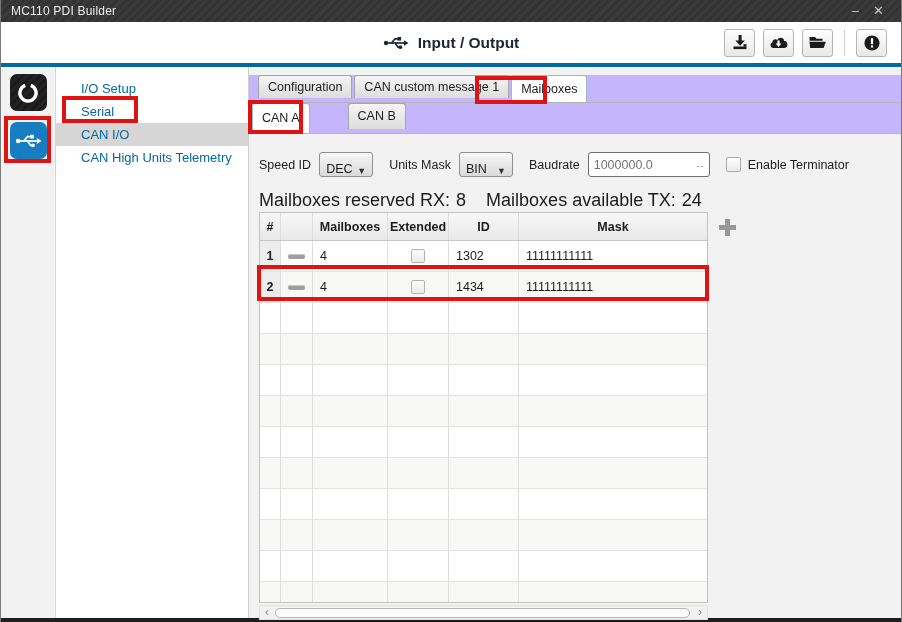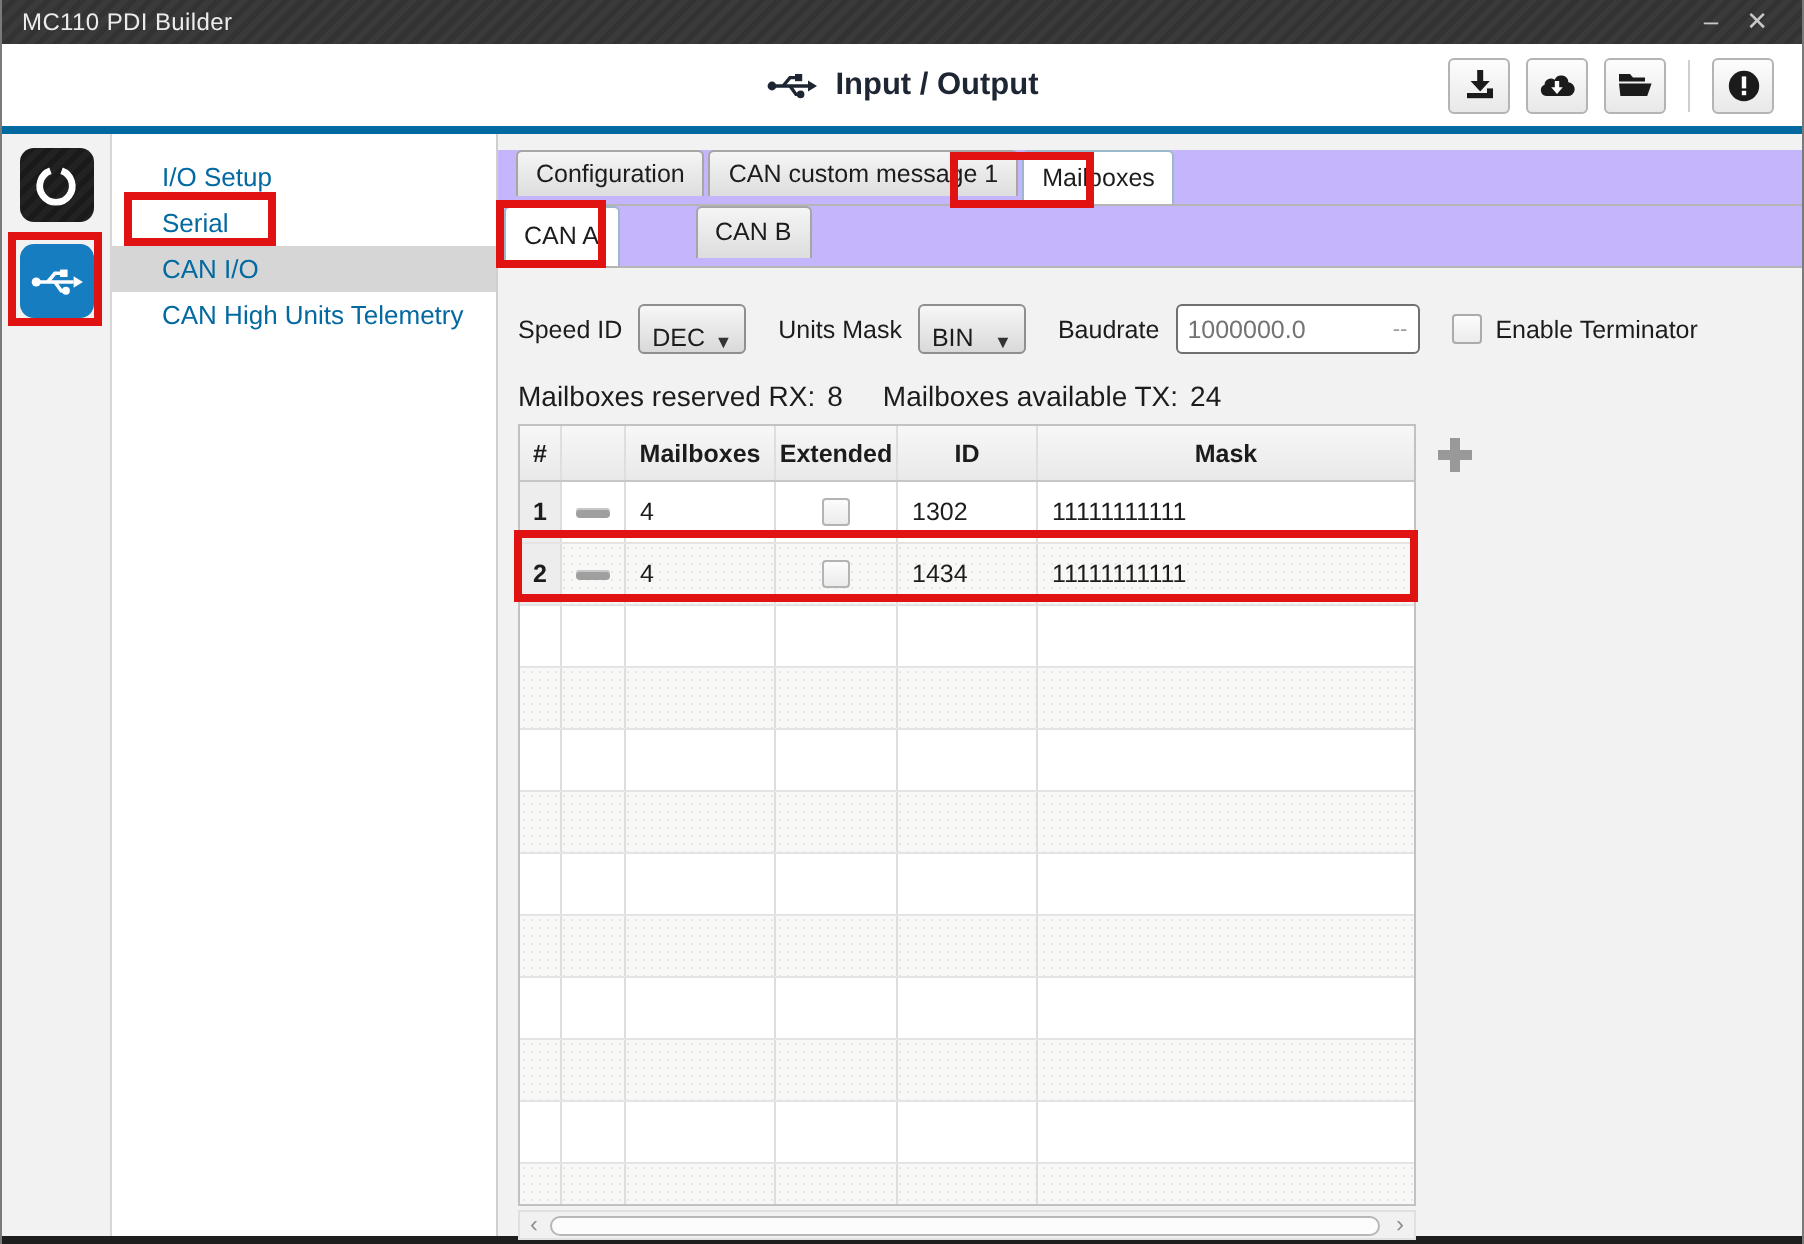--- a/index.html
+++ b/index.html
@@ -83,21 +83,21 @@
     width:122px; height:25px; background:#fff; border:1px solid #707070; border-radius:3px;
     display:flex; align-items:center; padding:0 5px; margin-right:16px;
   }
   .input-box input { border:none; outline:none; flex:1; min-width:0; font:12.5px "Liberation Sans",sans-serif; color:#737373; background:transparent; }
   .input-suffix { color:#9a9a9a; font-size:11px; padding-left:3px; }
   .checkbox {
     width:15px; height:15px; border:1px solid #ababab; border-radius:2px;
     background:linear-gradient(#fdfdfd,#ebebeb); margin-right:7px; flex:0 0 15px;
   }
 
-  .status-row { margin-top:13px; font-size:14px; color:#1c1c1c; display:flex; gap:6px; height:16px; }
+  .status-row { margin-top:13px; font-size:18px; color:#1c1c1c; display:flex; gap:6px; height:16px; }
   .status-row .gap { width:8px; }
 
   
   .grid-wrap { margin-top:6px; width:449px; position:relative; }
   .grid { border:1px solid #c2c2c2; background:#fff; }
   .g-row { display:flex; height:31px; border-bottom:1px solid #e4e4e4; background:#fff; }
   .g-body { height:361px; overflow:hidden; }
   .g-body .g-row:nth-child(even){
     background-color:#f8f8f7;
     background-image:radial-gradient(#e7e7e5 0.7px, transparent 0.7px);

